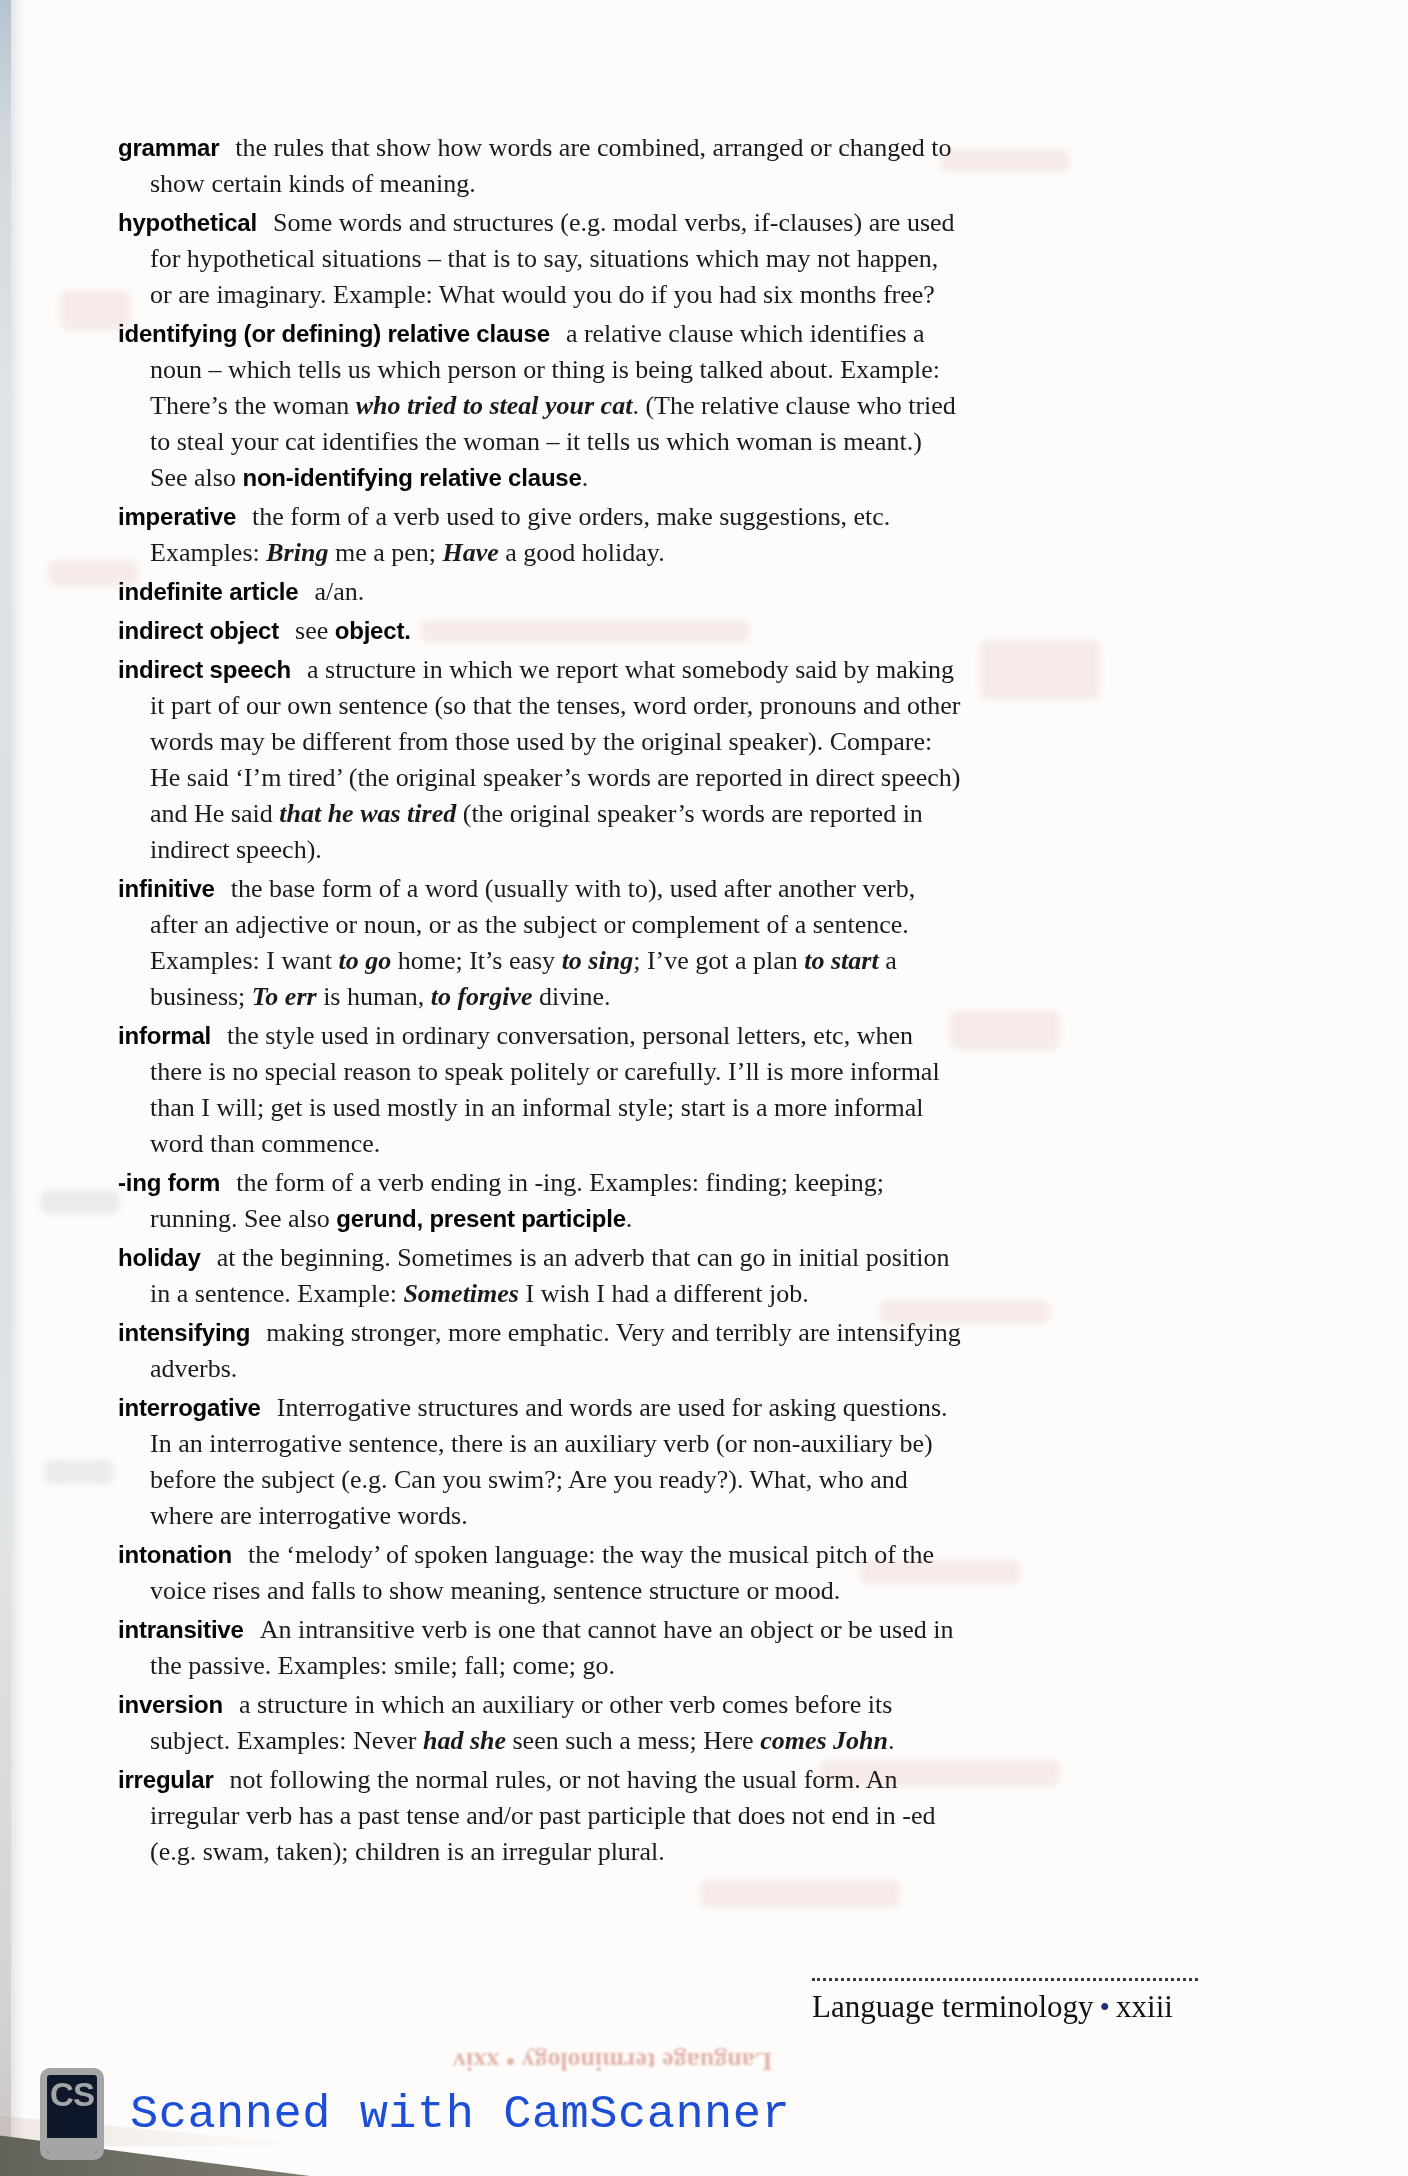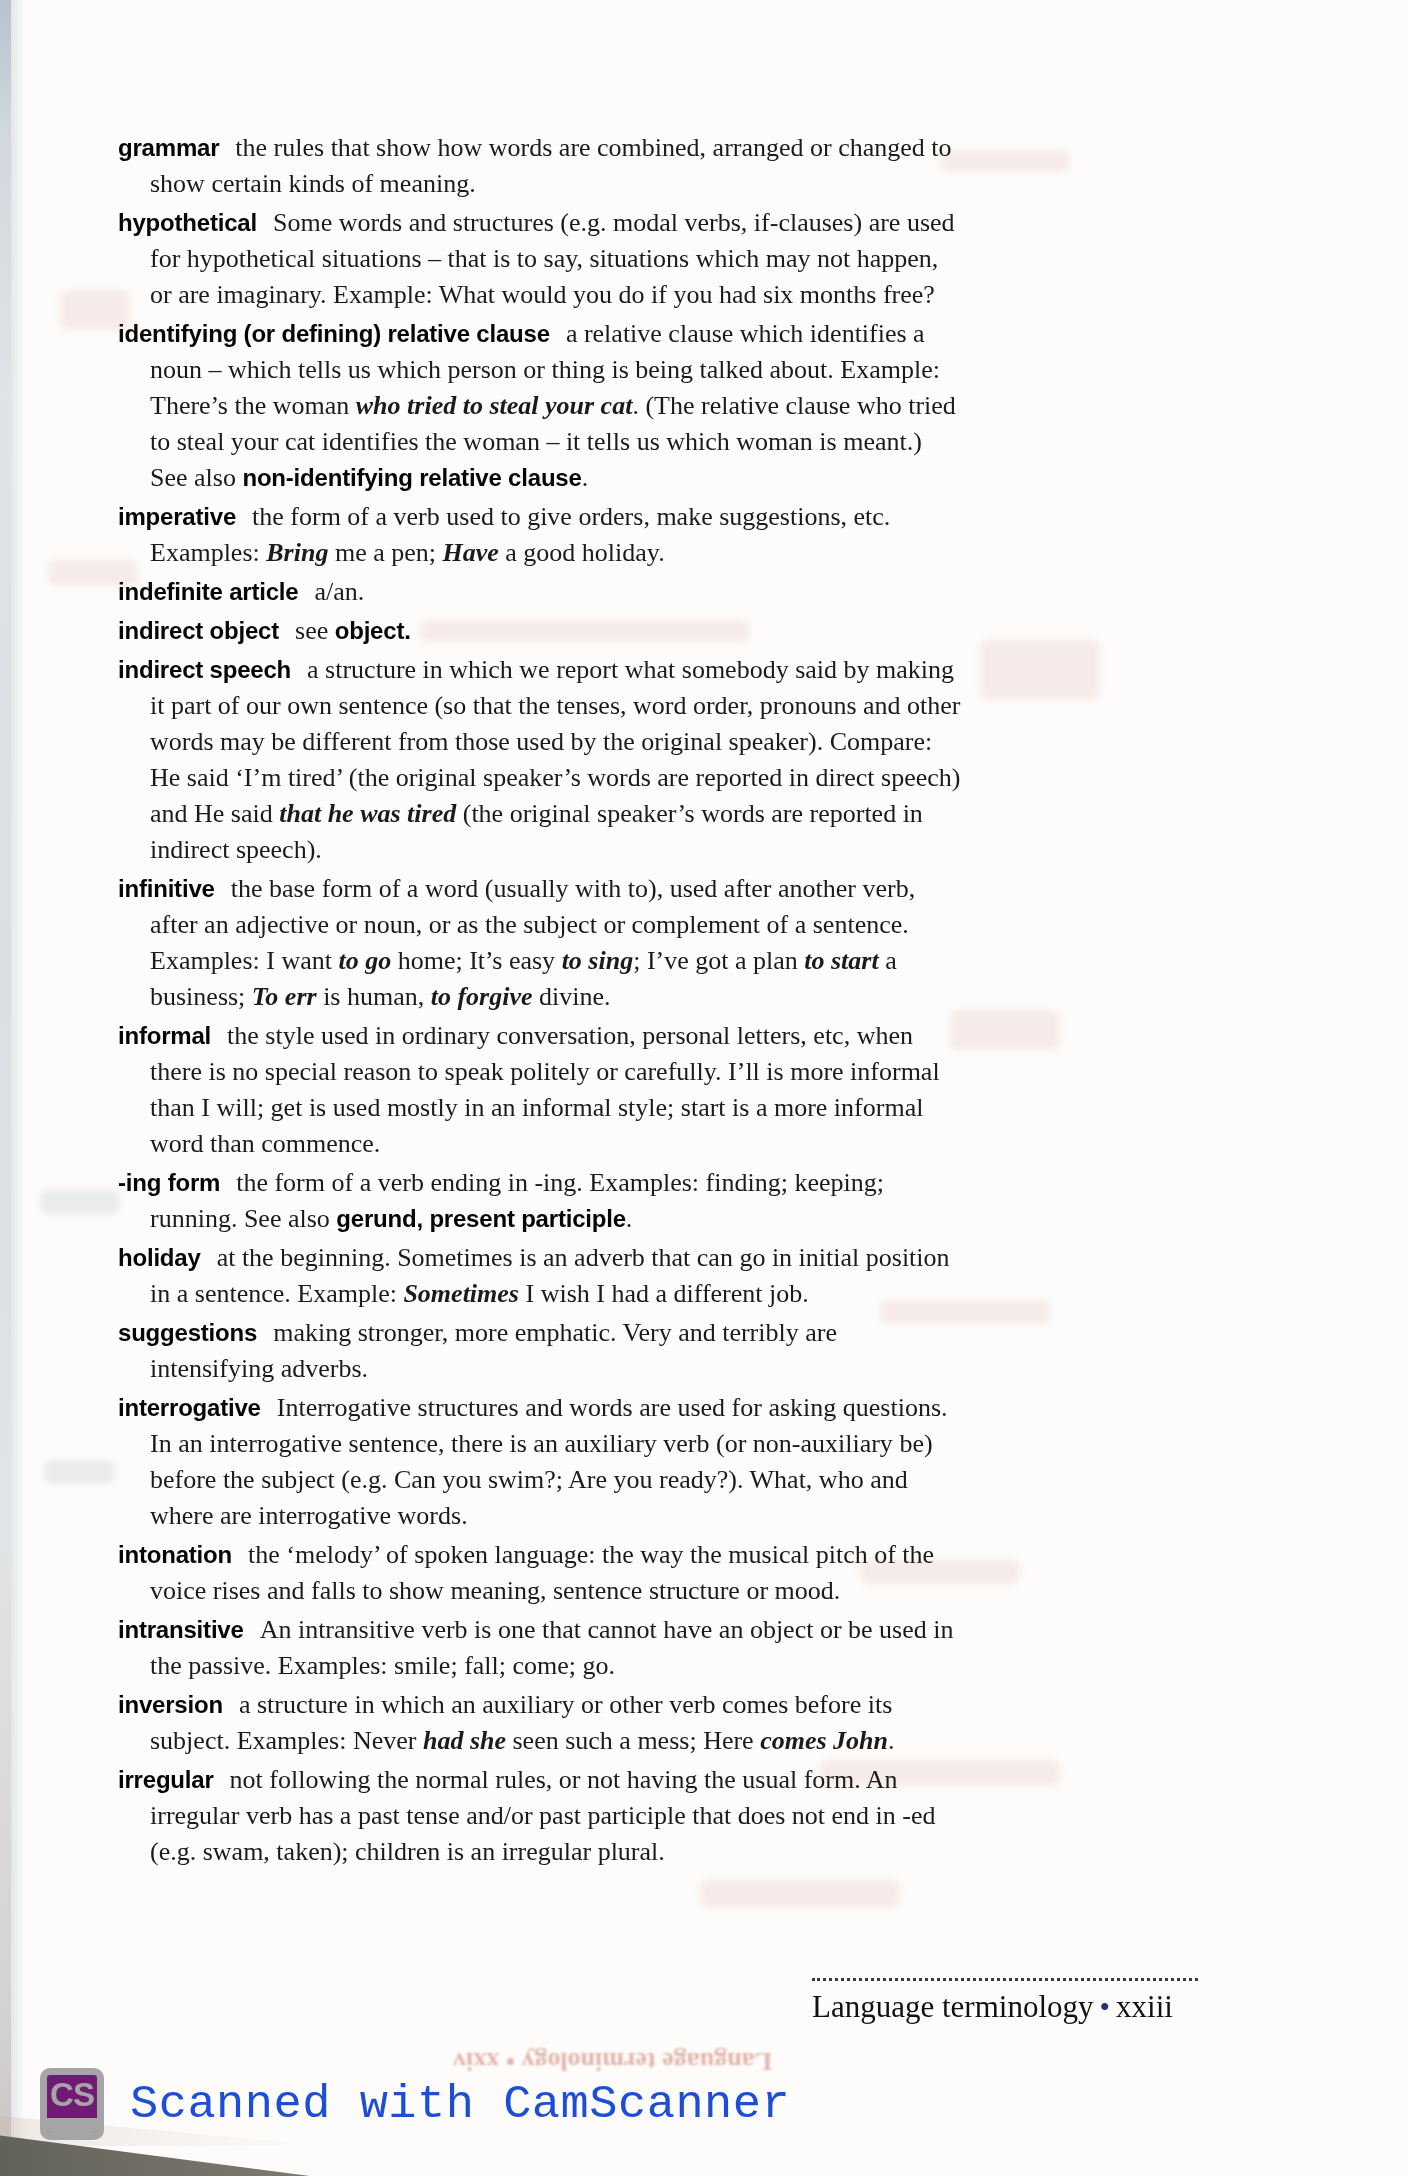--- a/index.html
+++ b/index.html
@@ -81,22 +81,22 @@
     background:rgba(215,160,150,.18); filter:blur(3px);
   }
   .smudge.gray { background:rgba(150,160,175,.18); }
 
   
   .watermark {
     position:absolute; left:40px; top:2068px;
     display:flex; align-items:center; gap:26px;
   }
   .cs-badge {
-    width:64px; height:72px; border:7px solid #a5a5a5; border-radius:10px;
-    background:#701a75; position:relative; box-sizing:border-box;
+    width:64px; height:92px; border:7px solid #a5a5a5; border-radius:10px;
+    background:#0f172a; position:relative; box-sizing:border-box;
     display:flex; align-items:flex-start; justify-content:center;
   }
   .cs-badge-letters {
     font-family:"Liberation Sans", sans-serif; font-weight:700;
     font-size:33px; color:#a5a5a5; line-height:40px; letter-spacing:-1px;
   }
   .cs-badge-bar {
     position:absolute; left:0; bottom:0; width:100%; height:15px;
     background:#a5a5a5; border-radius:0 0 3px 3px;
   }
@@ -131,21 +131,21 @@
     <p class="entry"><span class="seg-h">hypothetical</span><span class="seg-r">Some words and structures (e.g. modal verbs, </span><span class="seg-i">if</span><span class="seg-r">-clauses) are used for hypothetical situations – that is to say, situations which may not happen, or are imaginary. Example: </span><span class="seg-i">What would you do if you had six months free?</span></p>
     <p class="entry"><span class="seg-h">identifying (or defining) relative clause</span><span class="seg-r">a relative clause which identifies a noun – which tells us which person or thing is being talked about. Example: </span><span class="seg-i">There’s the woman </span><span class="seg-bi">who tried to steal your cat</span><span class="seg-r">. (The relative clause </span><span class="seg-i">who tried to steal your cat</span><span class="seg-r"> identifies the woman – it tells us which woman is meant.) See also </span><span class="seg-x">non-identifying relative clause</span><span class="seg-r">.</span></p>
     <p class="entry"><span class="seg-h">imperative</span><span class="seg-r">the form of a verb used to give orders, make suggestions, etc. Examples: </span><span class="seg-bi">Bring</span><span class="seg-i"> me a pen; </span><span class="seg-bi">Have</span><span class="seg-i"> a good holiday</span><span class="seg-r">.</span></p>
     <p class="entry"><span class="seg-h">indefinite article</span><span class="seg-i">a/an</span><span class="seg-r">.</span></p>
     <p class="entry"><span class="seg-h">indirect object</span><span class="seg-r">see </span><span class="seg-x">object.</span></p>
     <p class="entry"><span class="seg-h">indirect speech</span><span class="seg-r">a structure in which we report what somebody said by making it part of our own sentence (so that the tenses, word order, pronouns and other words may be different from those used by the original speaker). Compare: </span><span class="seg-i">He said ‘I’m tired’</span><span class="seg-r"> (the original speaker’s words are reported in direct speech) and </span><span class="seg-i">He said </span><span class="seg-bi">that he was tired</span><span class="seg-r"> (the original speaker’s words are reported in indirect speech).</span></p>
     <p class="entry"><span class="seg-h">infinitive</span><span class="seg-r">the base form of a word (usually with </span><span class="seg-i">to</span><span class="seg-r">), used after another verb, after an adjective or noun, or as the subject or complement of a sentence. Examples: </span><span class="seg-i">I want </span><span class="seg-bi">to go</span><span class="seg-i"> home; It’s easy </span><span class="seg-bi">to sing</span><span class="seg-i">; I’ve got a plan </span><span class="seg-bi">to start</span><span class="seg-i"> a business; </span><span class="seg-bi">To err</span><span class="seg-i"> is human, </span><span class="seg-bi">to forgive</span><span class="seg-i"> divine</span><span class="seg-r">.</span></p>
     <p class="entry"><span class="seg-h">informal</span><span class="seg-r">the style used in ordinary conversation, personal letters, etc, when there is no special reason to speak politely or carefully. </span><span class="seg-i">I’ll</span><span class="seg-r"> is more informal than </span><span class="seg-i">I will</span><span class="seg-r">; </span><span class="seg-i">get</span><span class="seg-r"> is used mostly in an informal style; </span><span class="seg-i">start</span><span class="seg-r"> is a more informal word than </span><span class="seg-i">commence</span><span class="seg-r">.</span></p>
     <p class="entry"><span class="seg-h">-ing form</span><span class="seg-r">the form of a verb ending in </span><span class="seg-i">-ing</span><span class="seg-r">. Examples: </span><span class="seg-i">finding</span><span class="seg-r">; </span><span class="seg-i">keeping</span><span class="seg-r">; </span><span class="seg-i">running</span><span class="seg-r">. See also </span><span class="seg-x">gerund, present participle</span><span class="seg-r">.</span></p>
     <p class="entry"><span class="seg-h">holiday</span><span class="seg-r">at the beginning. </span><span class="seg-i">Sometimes</span><span class="seg-r"> is an adverb that can go in initial position in a sentence. Example: </span><span class="seg-bi">Sometimes</span><span class="seg-i"> I wish I had a different job</span><span class="seg-r">.</span></p>
-    <p class="entry"><span class="seg-h">suggestions</span><span class="seg-r">making stronger, more emphatic. </span><span class="seg-i">Very</span><span class="seg-r"> and </span><span class="seg-i">terribly</span><span class="seg-r"> are intensifying adverbs.</span></p>
+    <p class="entry"><span class="seg-h">intensifying</span><span class="seg-r">making stronger, more emphatic. </span><span class="seg-i">Very</span><span class="seg-r"> and </span><span class="seg-i">terribly</span><span class="seg-r"> are intensifying adverbs.</span></p>
     <p class="entry"><span class="seg-h">interrogative</span><span class="seg-r">Interrogative structures and words are used for asking questions. In an interrogative sentence, there is an auxiliary verb (or non-auxiliary </span><span class="seg-i">be</span><span class="seg-r">) before the subject (e.g. </span><span class="seg-i">Can you swim?</span><span class="seg-r">; </span><span class="seg-i">Are you ready?</span><span class="seg-r">). </span><span class="seg-i">What</span><span class="seg-r">, </span><span class="seg-i">who</span><span class="seg-r"> and </span><span class="seg-i">where</span><span class="seg-r"> are interrogative words.</span></p>
     <p class="entry"><span class="seg-h">intonation</span><span class="seg-r">the ‘melody’ of spoken language: the way the musical pitch of the voice rises and falls to show meaning, sentence structure or mood.</span></p>
     <p class="entry"><span class="seg-h">intransitive</span><span class="seg-r">An intransitive verb is one that cannot have an object or be used in the passive. Examples: </span><span class="seg-i">smile</span><span class="seg-r">; </span><span class="seg-i">fall</span><span class="seg-r">; </span><span class="seg-i">come</span><span class="seg-r">; </span><span class="seg-i">go</span><span class="seg-r">.</span></p>
     <p class="entry"><span class="seg-h">inversion</span><span class="seg-r">a structure in which an auxiliary or other verb comes before its subject. Examples: </span><span class="seg-i">Never </span><span class="seg-bi">had she</span><span class="seg-i"> seen such a mess</span><span class="seg-r">; </span><span class="seg-i">Here </span><span class="seg-bi">comes John</span><span class="seg-r">.</span></p>
     <p class="entry"><span class="seg-h">irregular</span><span class="seg-r">not following the normal rules, or not having the usual form. An irregular verb has a past tense and/or past participle that does not end in </span><span class="seg-i">-ed</span><span class="seg-r"> (e.g. </span><span class="seg-i">swam, taken</span><span class="seg-r">); </span><span class="seg-i">children</span><span class="seg-r"> is an irregular plural.</span></p>
   </main>
 
 <div class="footer">
   <div class="footer-rule"></div>
   <div class="footer-text">

